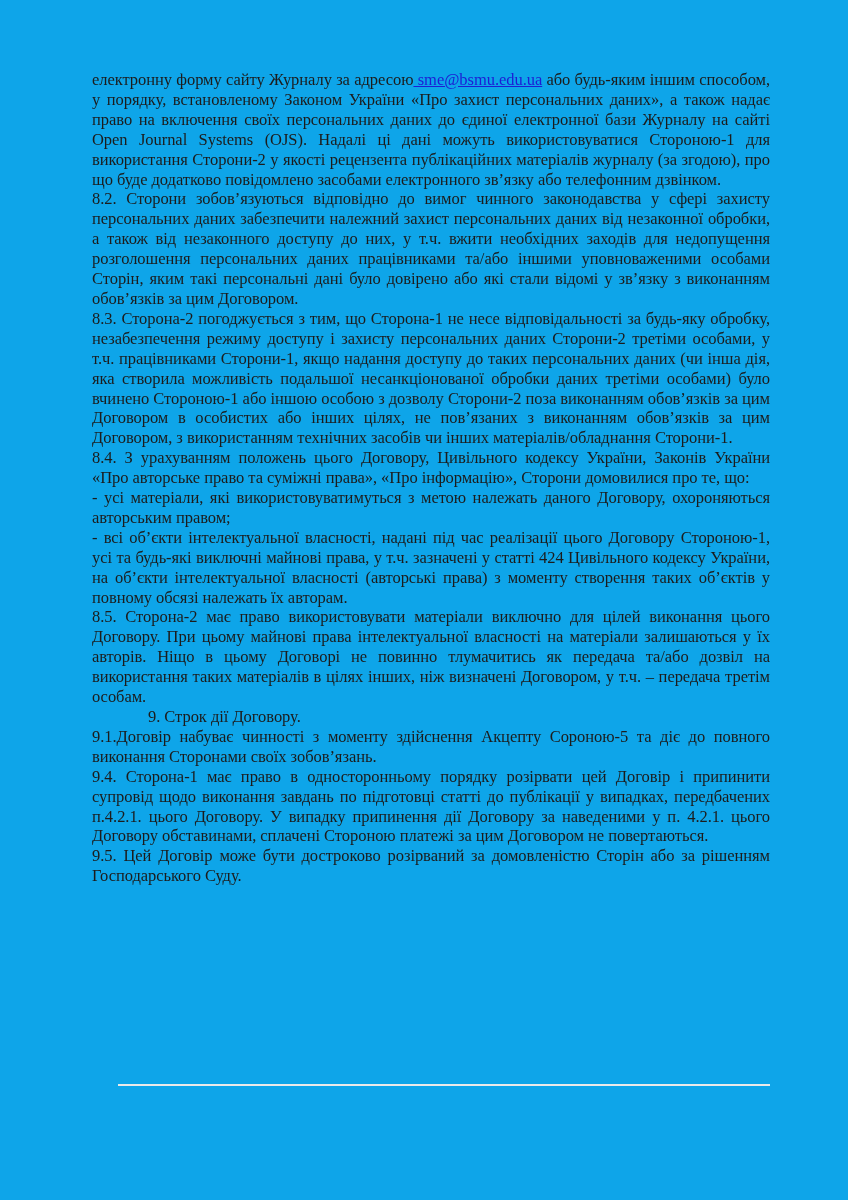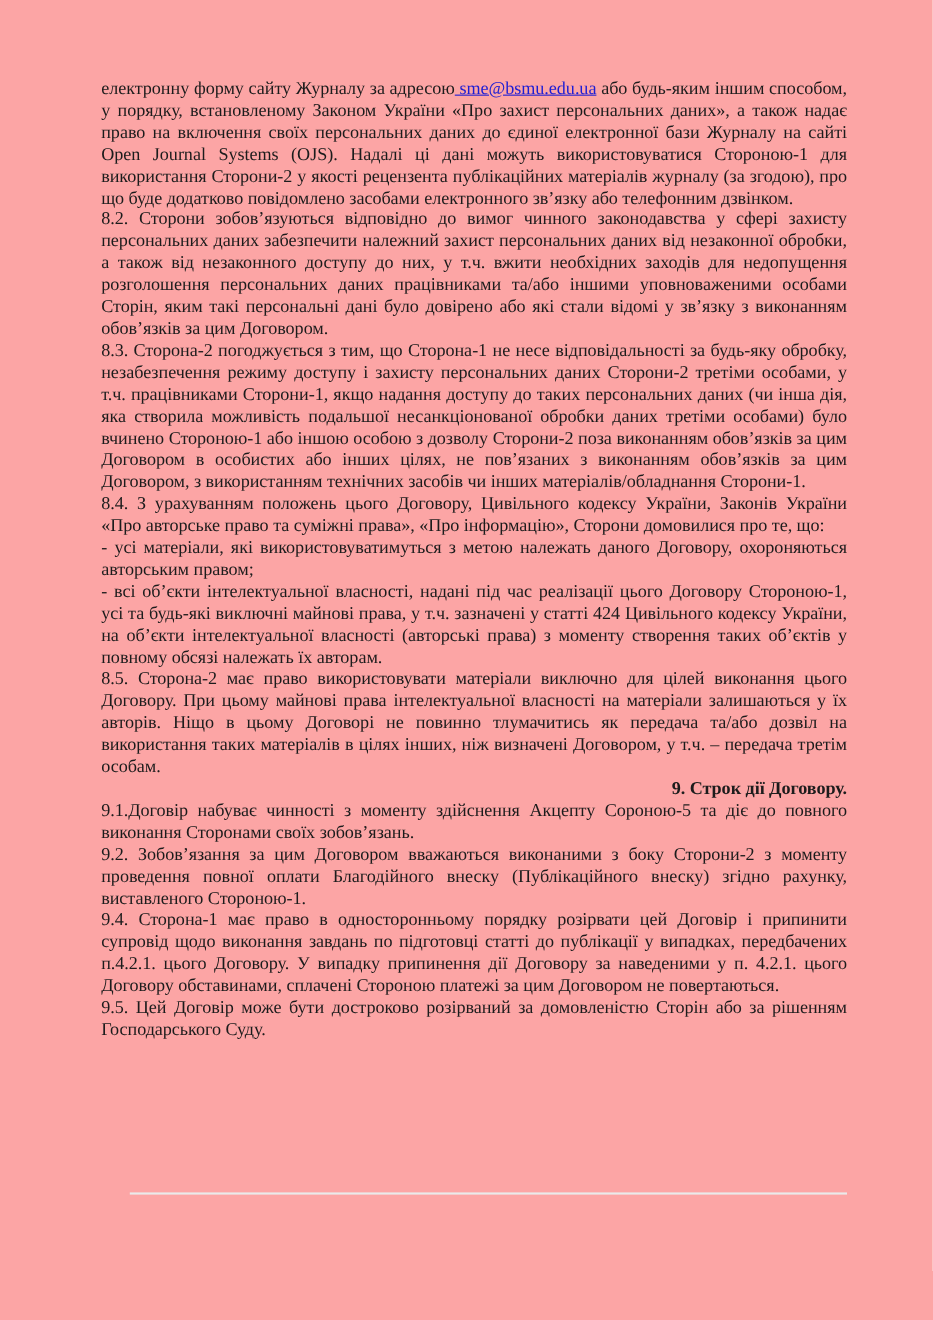--- a/index.html
+++ b/index.html
@@ -4,42 +4,42 @@
 <style>
   html, body {
     margin: 0;
     padding: 0;
     background: #ffffff;
   }
   .page {
     position: relative;
     width: 848px;
     height: 1200px;
-    background: #fca5a5;
+    background: #0ea5e9;
     overflow: hidden;
     font-family: "Liberation Serif", "DejaVu Serif", serif;
   }
   .doc {
     position: absolute;
     left: 92px;
     top: 70px;
     width: 678px;
     color: #1c1c1c;
     font-size: 16.5px;
     line-height: 19.9px;
     text-align: justify;
     letter-spacing: -0.05px;
   }
   .para {
     margin: 0;
     padding: 0;
   }
   .para.bold {
-    font-weight: bold;
-    text-align: right;
+    font-weight: normal;
+    text-align: left;
   }
   a.link {
     color: #1d1dd4;
     text-decoration: underline;
     cursor: pointer;
   }
   .divider {
     position: absolute;
     background: #eaeaea;
   }
@@ -51,18 +51,17 @@
   <div class="doc" id="doc">
       <p class="para"><span>електронну форму сайту Журналу за адресою</span><a class="link" href="#"> sme@bsmu.edu.ua</a><span> або будь-яким іншим способом, у порядку, встановленому Законом України «Про захист персональних даних», а також надає право на включення своїх персональних даних до єдиної електронної бази Журналу на сайті Open Journal Systems (OJS). Надалі ці дані можуть використовуватися Стороною-1 для використання Сторони-2 у якості рецензента публікаційних матеріалів журналу (за згодою), про що буде додатково повідомлено засобами електронного зв’язку або телефонним дзвінком.</span></p>
       <p class="para"><span>8.2. Сторони зобов’язуються відповідно до вимог чинного законодавства у сфері захисту персональних даних забезпечити належний захист персональних даних від незаконної обробки, а також від незаконного доступу до них, у т.ч. вжити необхідних заходів для недопущення розголошення персональних даних працівниками та/або іншими уповноваженими особами Сторін, яким такі персональні дані було довірено або які стали відомі у зв’язку з виконанням обов’язків за цим Договором.</span></p>
       <p class="para"><span>8.3. Сторона-2 погоджується з тим, що Сторона-1 не несе відповідальності за будь-яку обробку, незабезпечення режиму доступу і захисту персональних даних Сторони-2 третіми особами, у т.ч. працівниками Сторони-1, якщо надання доступу до таких персональних даних (чи інша дія, яка створила можливість подальшої несанкціонованої обробки даних третіми особами) було вчинено Стороною-1 або іншою особою з дозволу Сторони-2 поза виконанням обов’язків за цим Договором в особистих або інших цілях, не пов’язаних з виконанням обов’язків за цим Договором, з використанням технічних засобів чи інших матеріалів/обладнання Сторони-1.</span></p>
       <p class="para"><span>8.4. З урахуванням положень цього Договору, Цивільного кодексу України, Законів України «Про авторське право та суміжні права», «Про інформацію», Сторони домовилися про те, що:</span></p>
       <p class="para"><span>- усі матеріали, які використовуватимуться з метою належать даного Договору, охороняються авторським правом;</span></p>
       <p class="para"><span>- всі об’єкти інтелектуальної власності, надані під час реалізації цього Договору Стороною-1, усі та будь-які виключні майнові права, у т.ч. зазначені у статті 424 Цивільного кодексу України, на об’єкти інтелектуальної власності (авторські права) з моменту створення таких об’єктів у повному обсязі належать їх авторам.</span></p>
       <p class="para"><span>8.5. Сторона-2 має право використовувати матеріали виключно для цілей виконання цього Договору. При цьому майнові права інтелектуальної власності на матеріали залишаються у їх авторів. Ніщо в цьому Договорі не повинно тлумачитись як передача та/або дозвіл на використання таких матеріалів в цілях інших, ніж визначені Договором, у т.ч. – передача третім особам.</span></p>
       <p class="para bold" style="margin-left: 56px;"><span>9. Строк дії Договору.</span></p>
       <p class="para"><span>9.1.Договір набуває чинності з моменту здійснення Акцепту Сороною-5 та діє до повного виконання Сторонами своїх зобов’язань.</span></p>
-      <p class="para"><span>9.2. Зобов’язання за цим Договором вважаються виконаними з боку Сторони-2 з моменту проведення повної оплати Благодійного внеску (Публікаційного внеску) згідно рахунку, виставленого Стороною-1.</span></p>
       <p class="para"><span>9.4. Сторона-1 має право в односторонньому порядку розірвати цей Договір і припинити супровід щодо виконання завдань по підготовці статті до публікації у випадках, передбачених п.4.2.1. цього Договору. У випадку припинення дії Договору за наведеними у п. 4.2.1. цього Договору обставинами, сплачені Стороною платежі за цим Договором не повертаються.</span></p>
       <p class="para"><span>9.5. Цей Договір може бути достроково розірваний за домовленістю Сторін або за рішенням Господарського Суду.</span></p>
     </div>
   <div class="divider" id="divider" style="left: 118px; top: 1084px; width: 652px; height: 2px; background: rgb(234, 234, 234);"></div>
 </div>
 
 </body></html>

